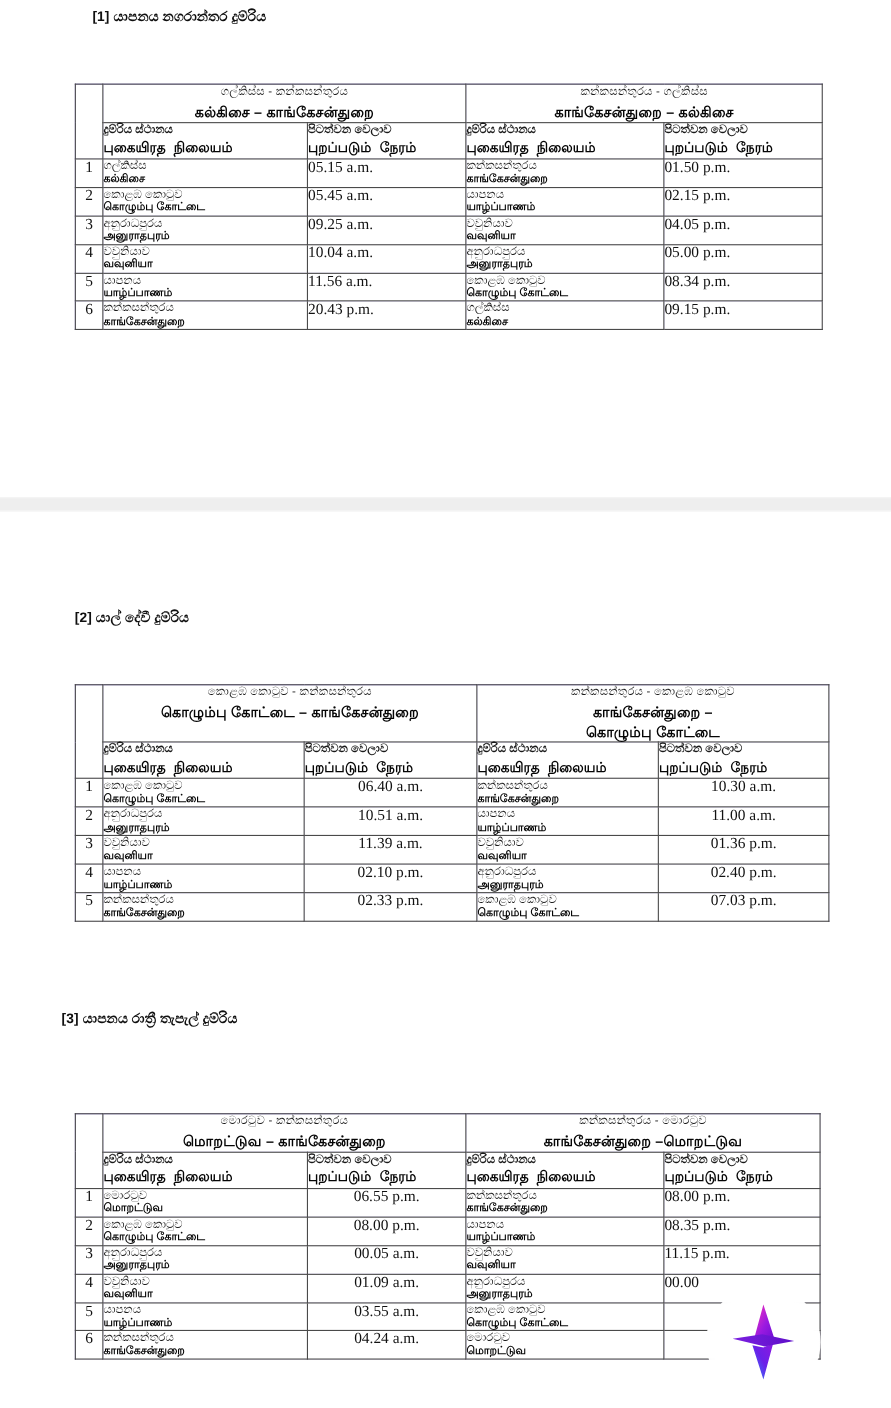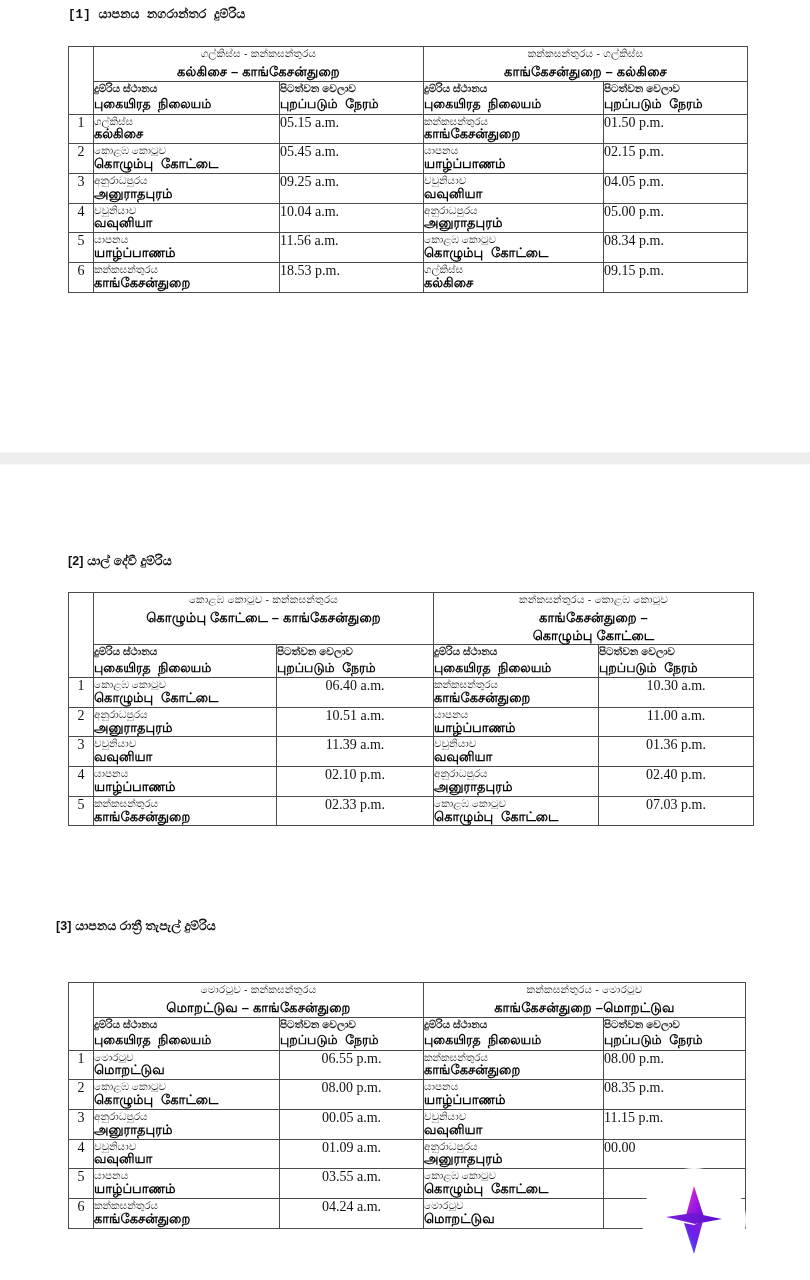--- a/index.html
+++ b/index.html
@@ -37,20 +37,21 @@
     white-space: nowrap;
     letter-spacing: 0.1px;
   }
 
   
   table.tt {
     position: absolute;
     border-collapse: collapse;
     table-layout: fixed;
     background: #c4b5fd;
+    margin-top: 30px;
   }
   table.tt td, table.tt th {
     border: 1px solid #4a4a4a;
     padding: 0;
     vertical-align: top;
     background: #fff;
   }
 
   
   .c-idx { width: 25px; }
@@ -123,22 +124,22 @@
   td.stn .si {
     display: block;
     font-family: "Liberation Sans", "DejaVu Sans", sans-serif;
     font-size: 10.5px;
     font-weight: 400;
     color: #1c1c1c;
     white-space: nowrap;
   }
   td.stn .ta {
     display: block;
-    font-family: Liberation Mono, monospace;
-    font-size: 13px;
+    font-family: Liberation Sans, sans-serif;
+    font-size: 10px;
     font-weight: 700;
     color: #050505;
     white-space: nowrap;
   }
   td.tim {
     font-family: "Liberation Serif", "DejaVu Serif", serif;
     font-size: 14px;
     color: #111;
     padding: 3px 6px 3px 7px;
     white-space: nowrap;
@@ -156,21 +157,21 @@
     display: flex;
     align-items: center;
     justify-content: center;
     pointer-events: none;
   }
   .wm svg { display: block; }
 </style>
 </head>
 <body>
 
-<div class="sec-title" style="left:68px; top:8px;font-family:Liberation Mono, monospace;">[1] යාපනය නගරාන්තර දුම්රිය</div>
+<div class="sec-title" style="left:84px; top:8px;">[1] යාපනය නගරාන්තර දුම්රිය</div>
 
 <table class="tt" id="t1" style="left:68px; top:46px; width:677px;">
   <colgroup>
     <col class="c-idx">
       <col class="c-stn">
       <col class="c-tim">
       <col class="c-stn2">
       <col class="c-tim2">
   </colgroup>
   <tbody>
@@ -270,21 +271,21 @@
         <span class="ta">கொழும்பு கோட்டை</span>
       </td>
       <td class="tim lft">08.34 p.m.</td>
     </tr>
     <tr>
       <td class="idx">6</td>
       <td class="stn">
         <span class="si">කන්කසන්තුරය</span>
         <span class="ta">காங்கேசன்துறை</span>
       </td>
-      <td class="tim lft">18.53 p.m.</td>
+      <td class="tim lft">20.43 p.m.</td>
       <td class="stn">
         <span class="si">ගල්කිස්ස</span>
         <span class="ta">கல்கிசை</span>
       </td>
       <td class="tim lft">09.15 p.m.</td>
     </tr>
   </tbody>
 </table>
 
 <div class="page-gap" style="top:452px;"></div>

